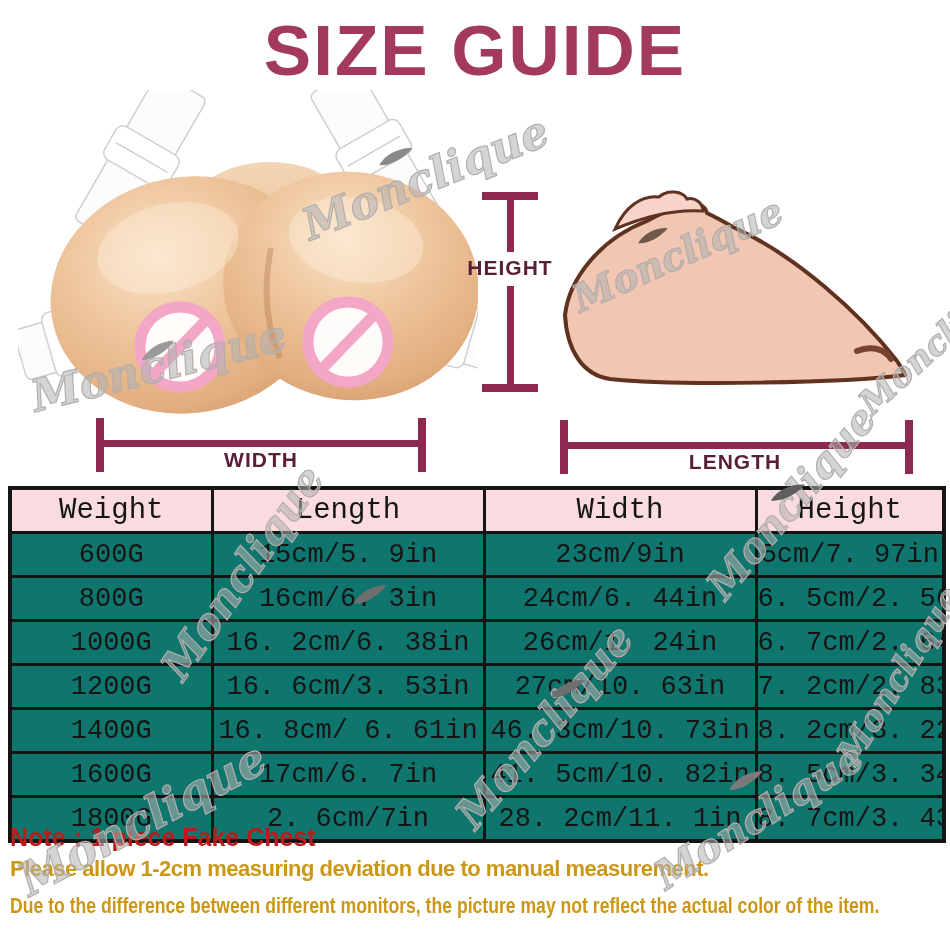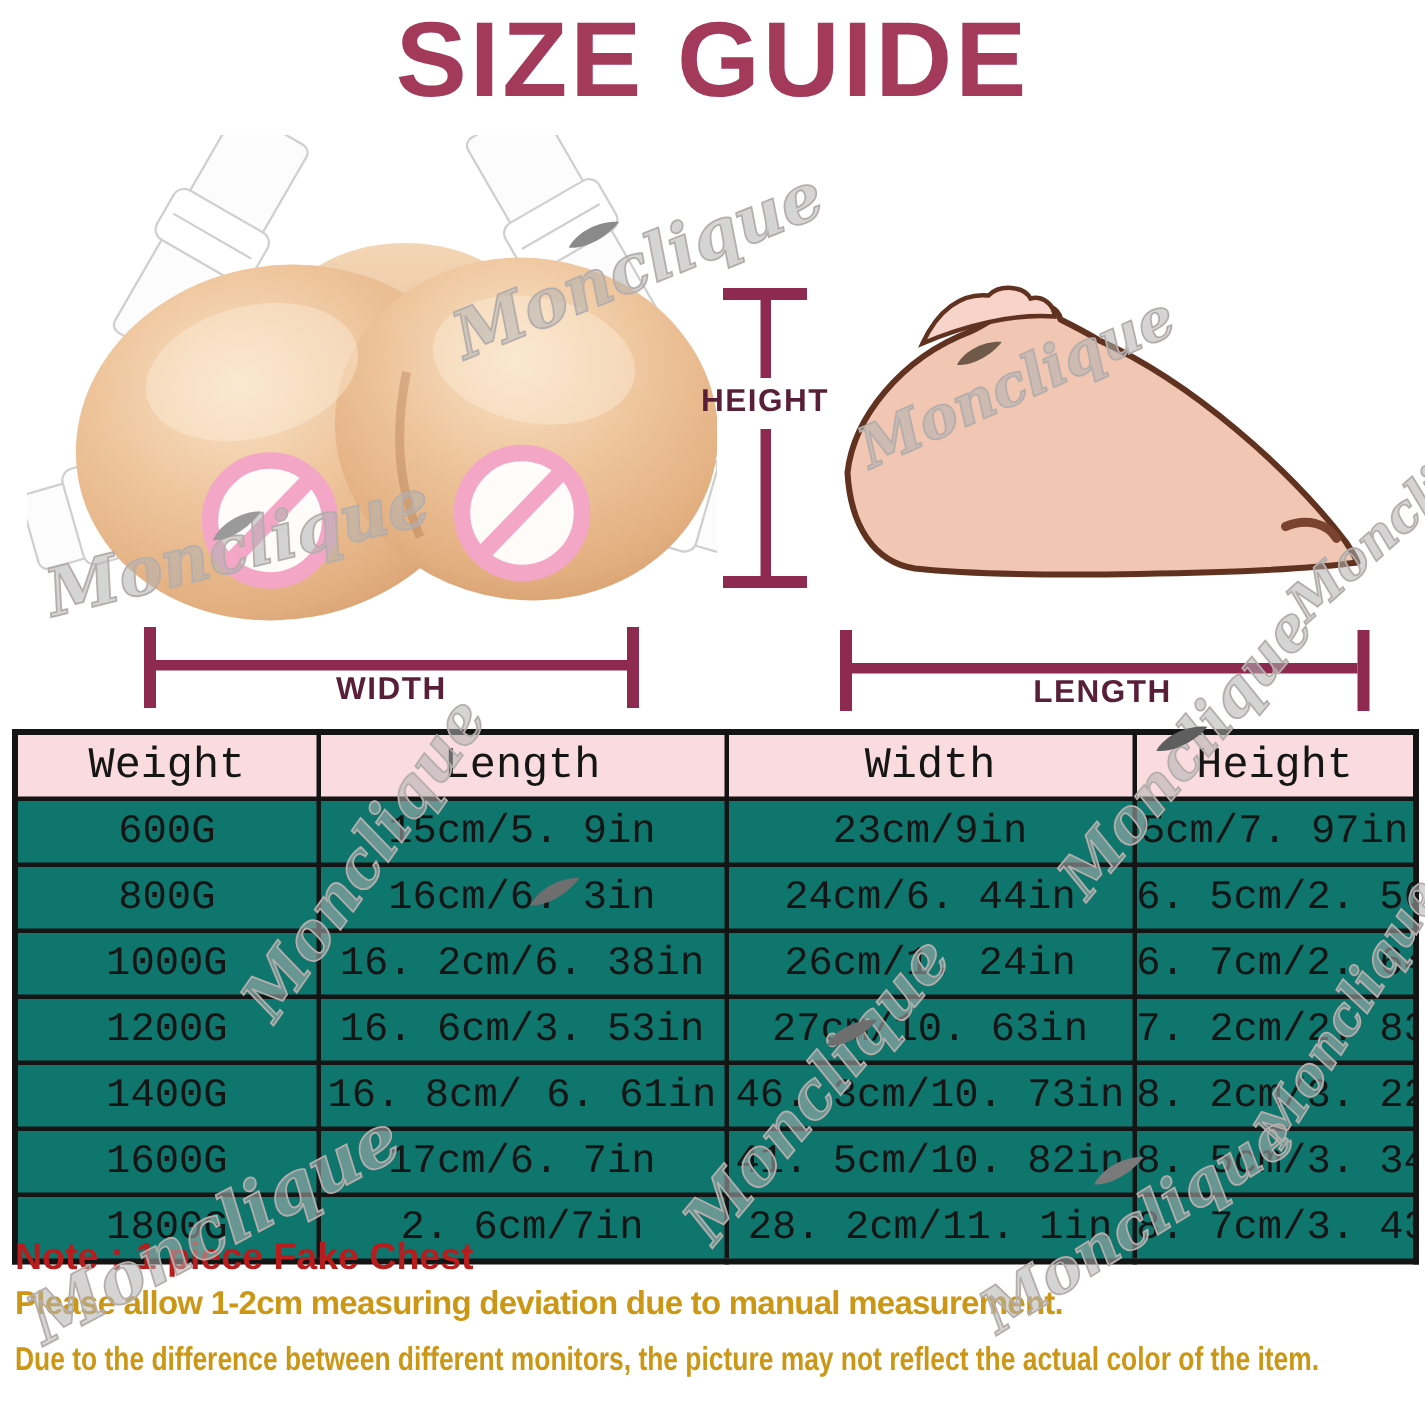--- a/index.html
+++ b/index.html
@@ -1,21 +1,21 @@
 <!DOCTYPE html>
 <html><head>
 <meta charset="utf-8">
 <style>
   html,body{margin:0;padding:0;background:#fff;}
   .canvas{position:relative;width:950px;height:950px;background:#ffffff;overflow:hidden;
           font-family:"Liberation Sans",sans-serif;}
   .abs{position:absolute;}
 
   
-  .title{left:0;top:0;width:950px;text-align:center;font-size:71px;font-weight:900;
+  .title{left:0;top:10px;width:950px;text-align:center;font-size:71px;font-weight:900;
          letter-spacing:2px;color:#a33a5c;}
 
   
   .mline{background:#8e2a50;}
   .mlabel{color:#5a1f38;font-weight:bold;font-size:21px;letter-spacing:1px;text-align:center;}
 
   
   .size-table{position:absolute;left:8px;top:486px;width:934px;border-collapse:collapse;
               table-layout:fixed;font-family:"Liberation Mono","DejaVu Sans Mono",monospace;
               color:#151515;}

